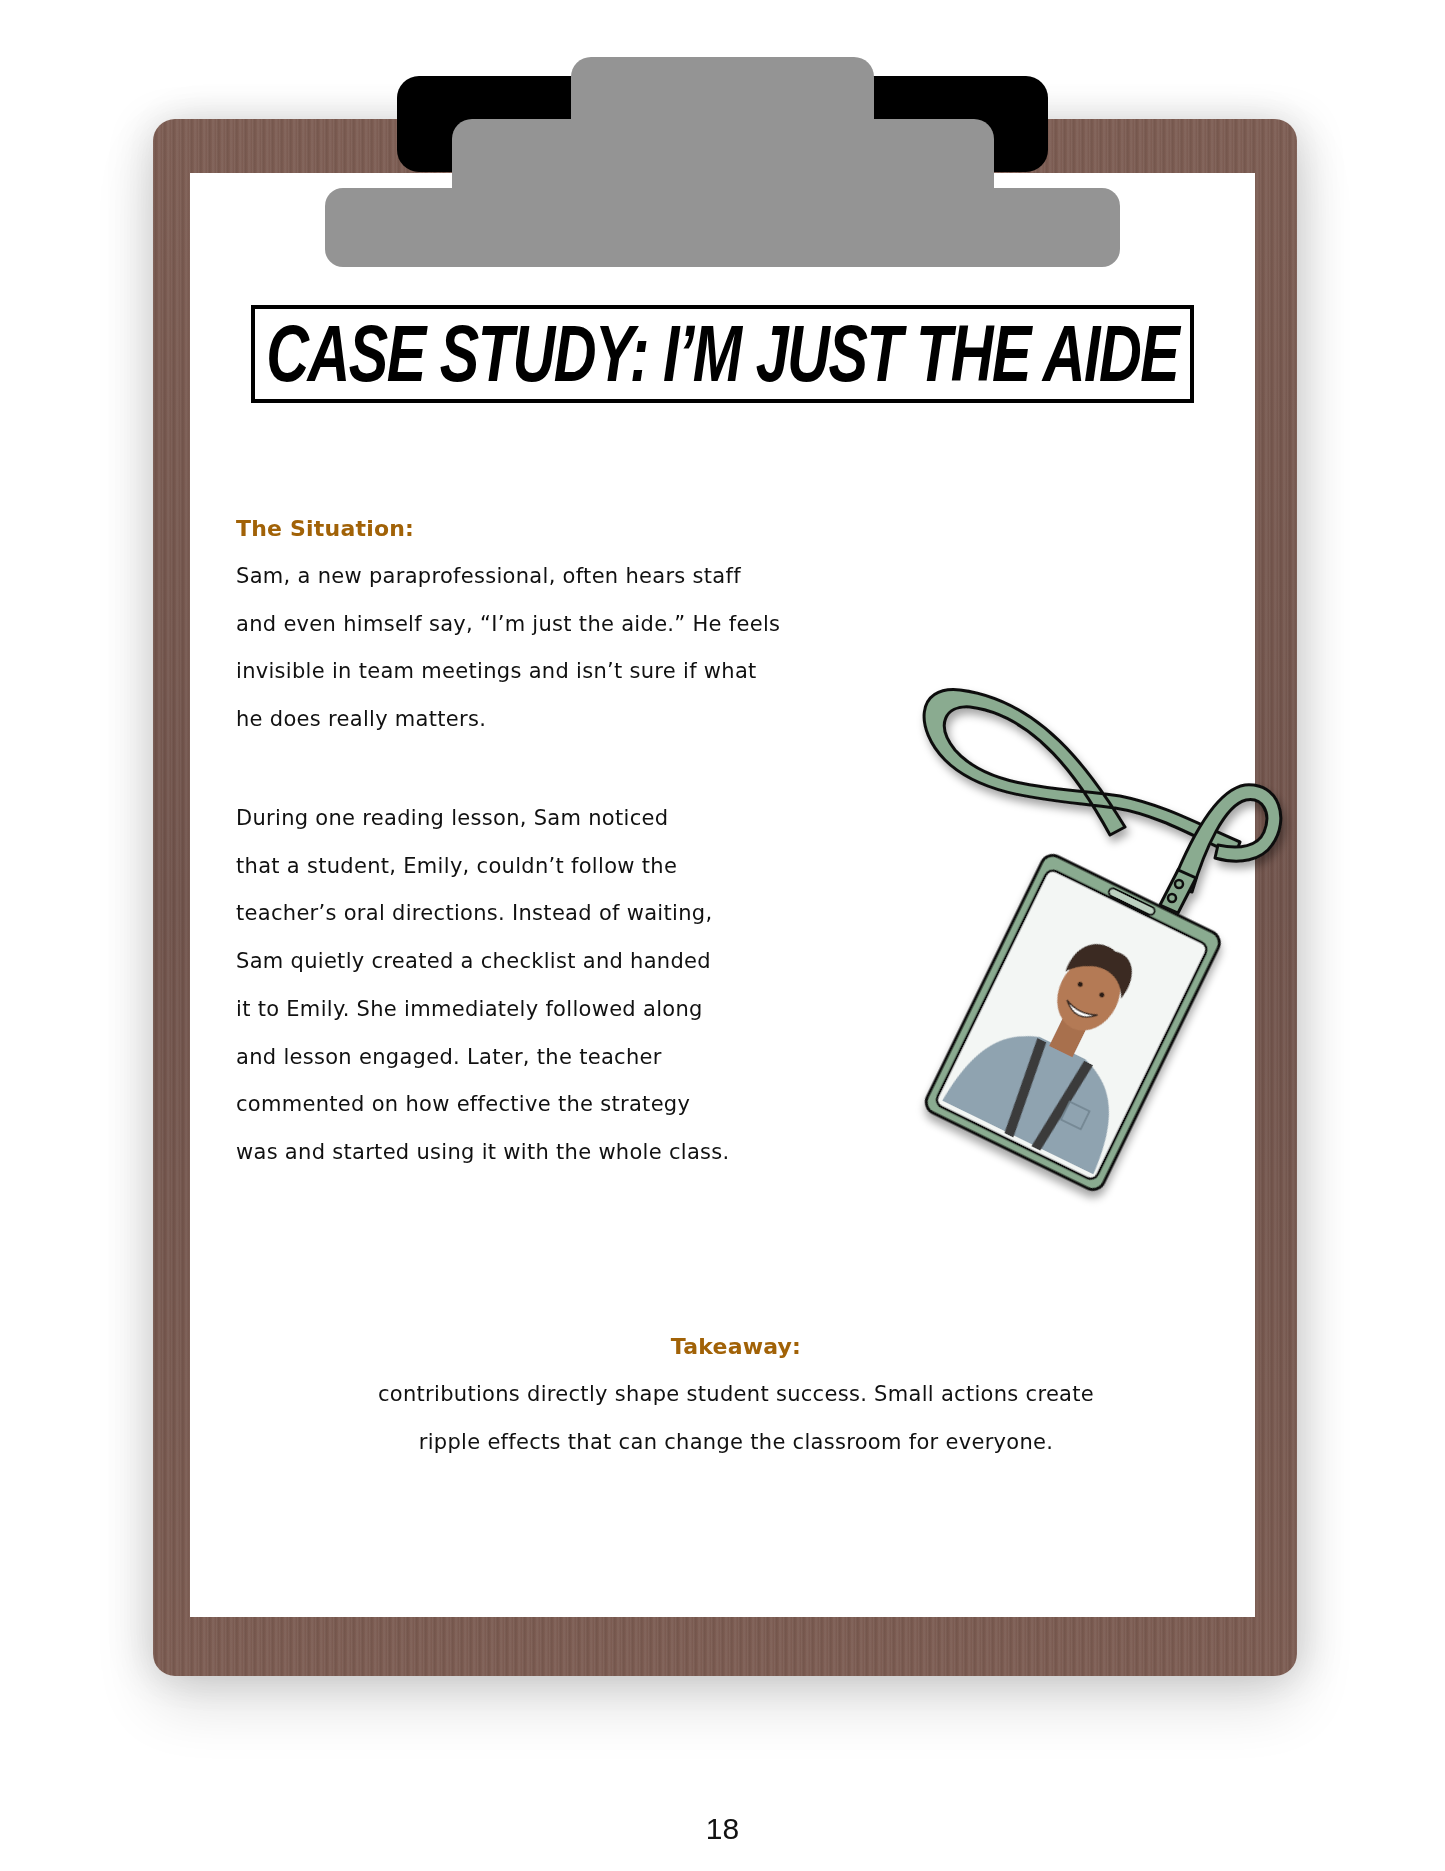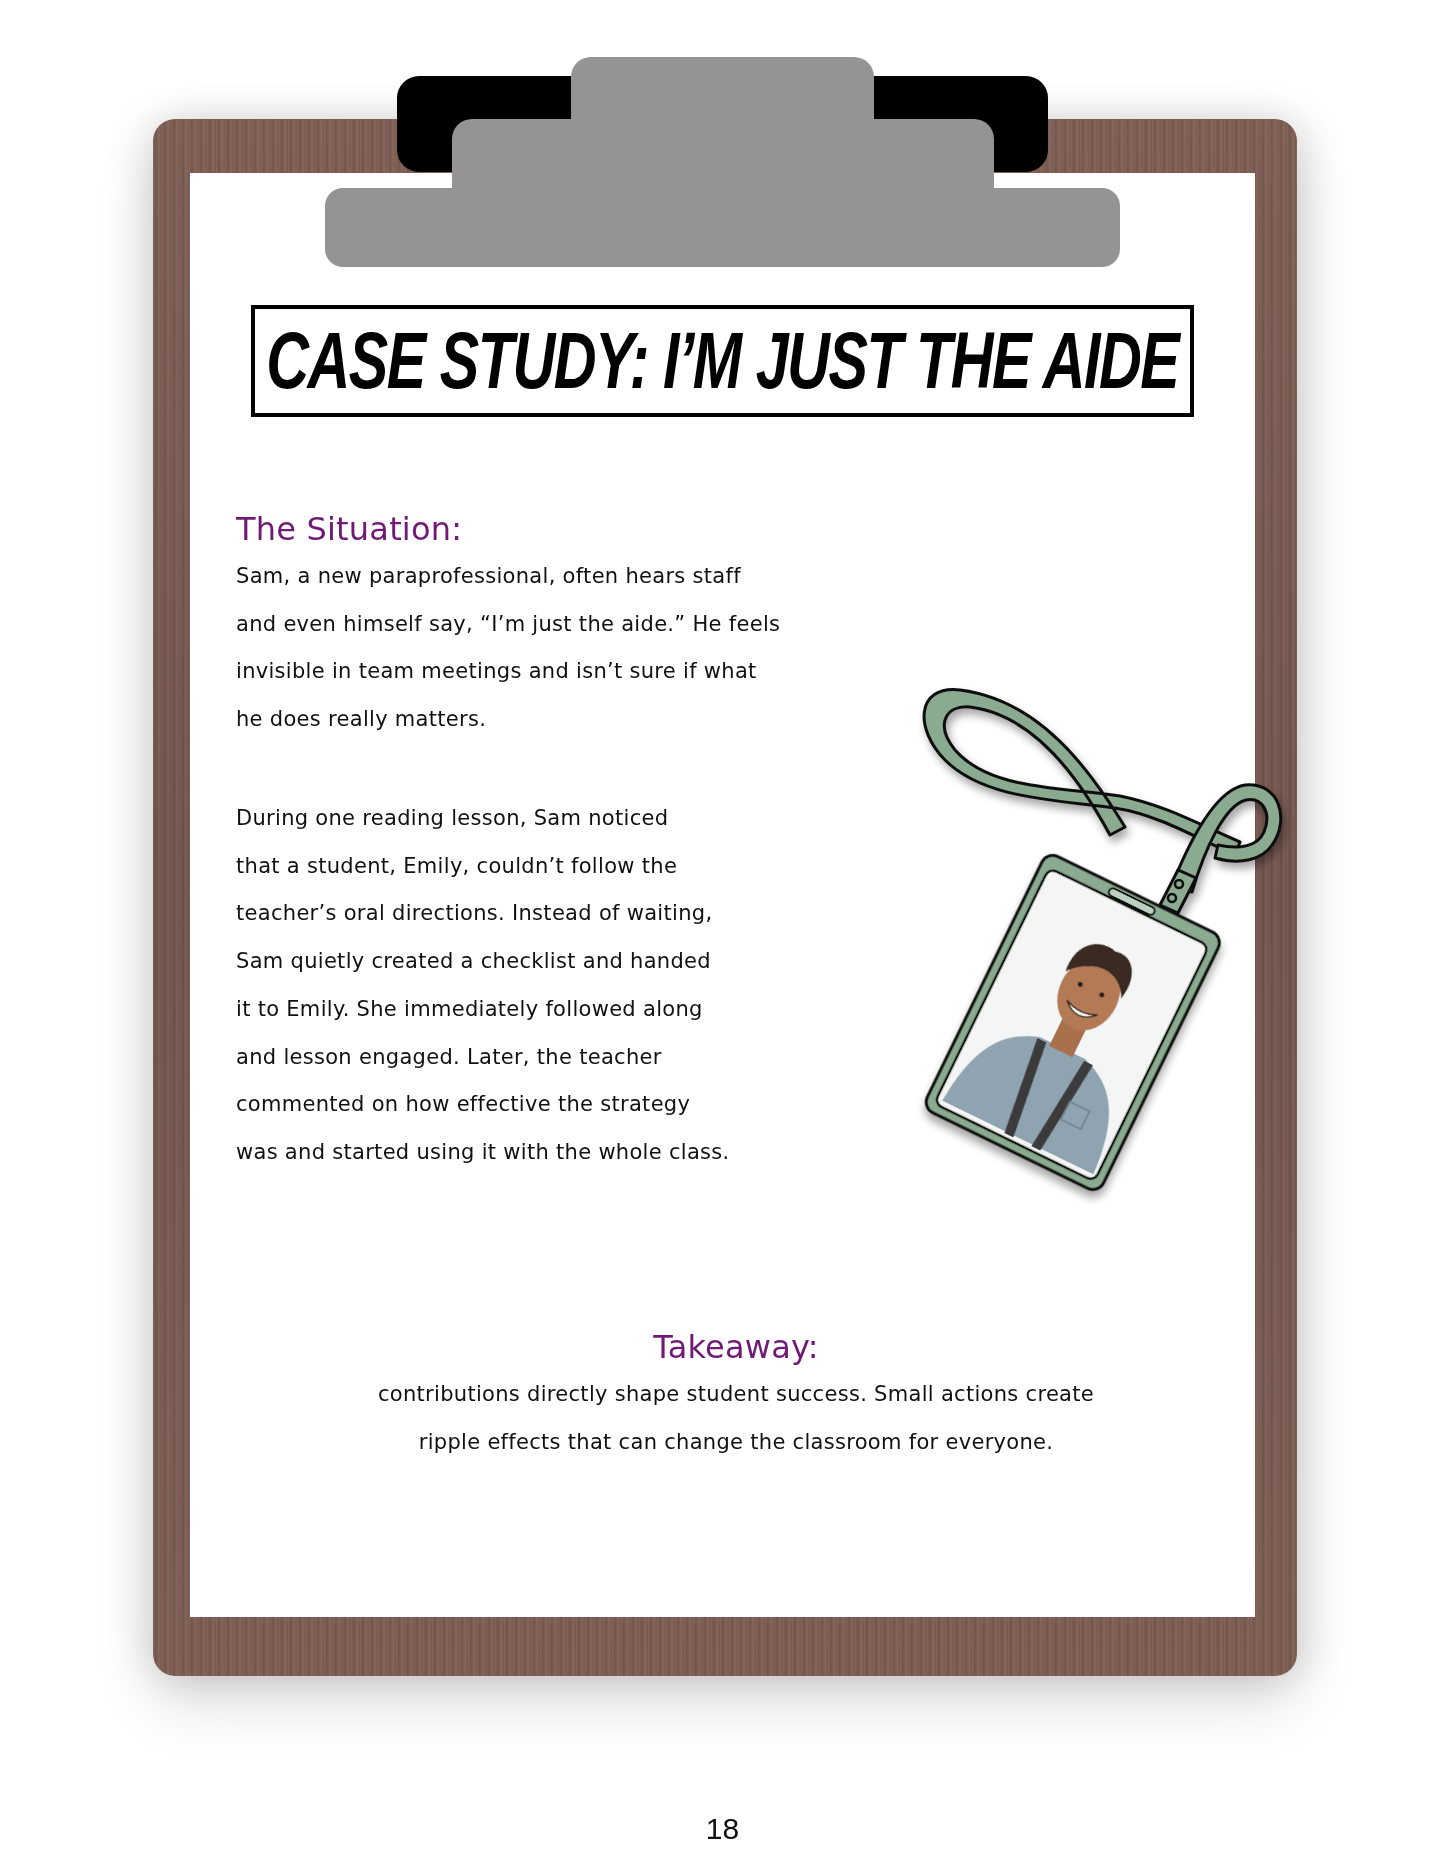--- a/index.html
+++ b/index.html
@@ -29,35 +29,35 @@
   .clip-gray-mid {
     position:absolute; left:452px; top:119px; width:542px; height:100px;
     background:#949494; border-radius:20px 20px 0 0;
   }
   .clip-gray-bottom {
     position:absolute; left:325px; top:188px; width:795px; height:79px;
     background:#949494; border-radius:18px;
   }
 
   .title-box {
-    position:absolute; left:251px; top:305px; width:943px; height:112px;
+    position:absolute; left:251px; top:305px; width:943px; height:98px;
     border:4px solid #000; background:#fff;
     display:flex; align-items:center; justify-content:center; overflow:hidden;
   }
   .title-text {
     font-family:"Liberation Sans", sans-serif; font-weight:bold; font-style:italic;
     font-size:80px; line-height:80px; letter-spacing:-2px;
     transform:scaleX(0.74); transform-origin:center; white-space:nowrap;
     color:#000; text-transform:uppercase;
   }
 
   .section { position:absolute; left:236px; width:1000px; }
   .section h3 {
-    font-family:"DejaVu Sans", sans-serif; font-weight:normal;
-    font-size:32px; line-height:48px; color:#701a75; letter-spacing:0.2px;
+    font-family:"DejaVu Sans", sans-serif; font-weight:bold;
+    font-size:22px; line-height:48px; color:#a16207; letter-spacing:0.2px;
   }
   .section p {
     font-family:"DejaVu Sans", sans-serif; font-weight:normal;
     font-size:21px; line-height:47.7px; color:#111; letter-spacing:0.3px;
   }
   .line { display:block; white-space:nowrap; }
 
   .sec-situation { top:505px; }
   .sec-response { top:795px; }
   .sec-takeaway { top:1323px;text-align:center; }

